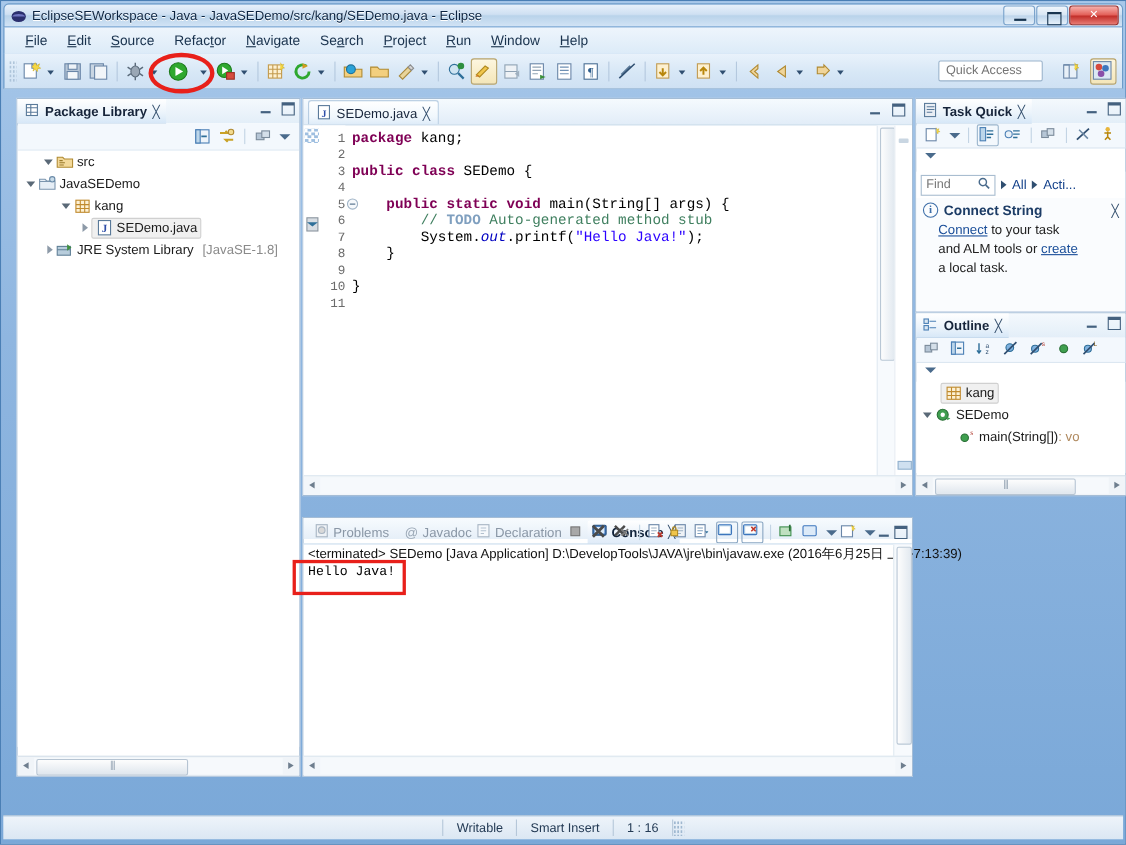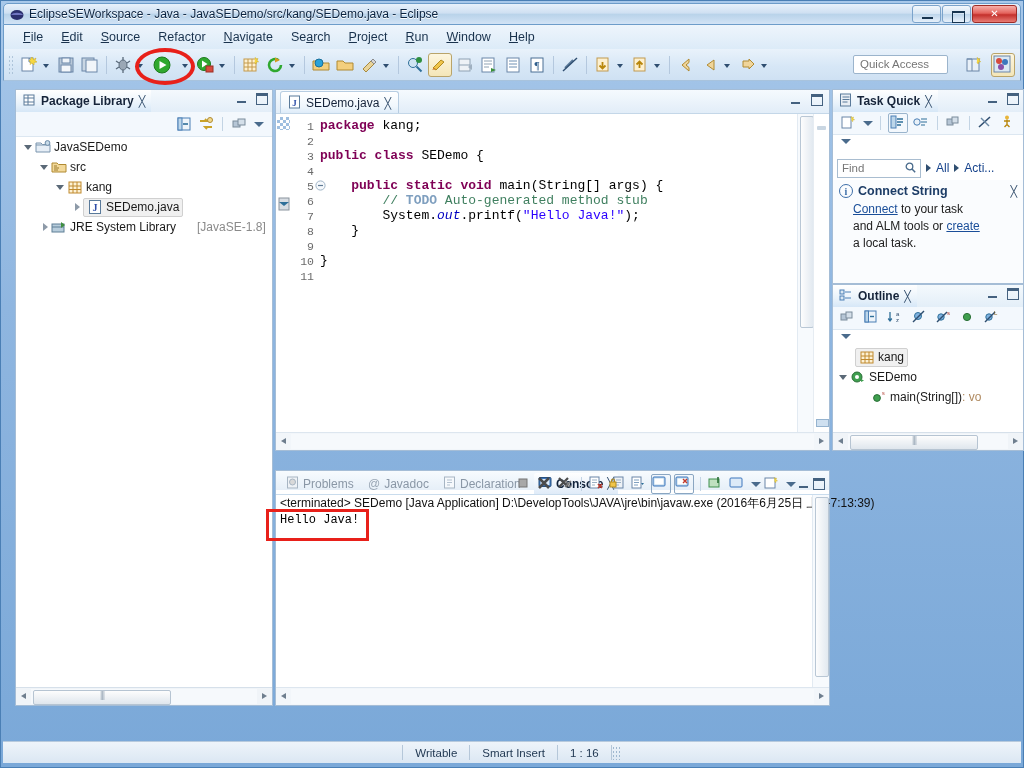--- a/index.html
+++ b/index.html
@@ -184,21 +184,21 @@
   .vscroll{
     position:absolute;right:15px;top:0;width:16px;bottom:17px;background:#f7fafd;border-left:1px solid #e2eaf2;
   }
   .vs-thumb{position:absolute;left:2px;width:12px;background:linear-gradient(90deg,#fdfdfd,#e2e9f0);border:1px solid #b9c7d5;border-radius:2px;}
   .overviewruler{position:absolute;right:0;top:0;width:15px;bottom:17px;background:#fff;border-left:1px solid #e6ecf2;}
   .edhscroll{position:absolute;left:0;right:0;bottom:0;height:17px;background:#f2f6fa;border-top:1px solid #dde6ef;display:flex;align-items:center;}
 
   
   #tasklist{left:831px;top:88px;width:192px;height:195px;}
   .findbar{position:absolute;left:0;right:0;top:66px;height:24px;display:flex;align-items:center;gap:3px;padding-left:4px;background:#fff;}
-  .findbox{width:84px;height:19px;border:1px solid #a9bdd0;background:#fff;font-size:11.5px;color:#777;
+  .findbox{width:68px;height:19px;border:1px solid #a9bdd0;background:#fff;font-size:11.5px;color:#777;
     display:flex;align-items:center;justify-content:space-between;padding:0 4px;box-sizing:border-box;}
   .fa{width:9px;height:9px;position:relative;}
   .fa:after{content:"";position:absolute;left:2px;top:0;border-top:4.5px solid transparent;border-bottom:4.5px solid transparent;border-left:5px solid #2f4e70;}
   .flink{color:#15428b;font-size:12px;}
   .mylyn{position:absolute;left:0;right:0;top:90px;bottom:0;background:#fafcfe;padding:4px 6px;box-sizing:border-box;}
   .mylyn-title{display:flex;align-items:center;gap:5px;font-weight:bold;color:#1c3c66;font-size:12.5px;}
   .info-i{width:14px;height:14px;border:1.5px solid #3d6ea8;border-radius:50%;color:#3d6ea8;font-size:10px;
     display:flex;align-items:center;justify-content:center;font-family:"Liberation Serif",serif;font-weight:bold;box-sizing:border-box;}
   .mylyn-body{margin-top:3px;font-size:12px;color:#222;line-height:17px;padding-left:14px;}
   .lnk{color:#1a4e99;text-decoration:underline;}
@@ -493,41 +493,41 @@
         <svg width="18" height="18">
             <rect x="3" y="6" width="7" height="6" fill="#b6c6d6" stroke="#7b8b9b"></rect>
             <rect x="8" y="4" width="7" height="6" fill="#d4dfe9" stroke="#7b8b9b"></rect>
           </svg>
       </span>
       <span class="chev"></span>
     </div>
 
     <div class="tree">
 
+      <div class="trow" style="padding-left:24px;">
+        <span class="tarrow open"></span>
+        <span class="ticon">
+          <svg width="16" height="16">
+              <path d="M1 13V4h5l1.5 1.5H15V13z" fill="#f3d99a" stroke="#b08a32"></path>
+              <path d="M3 7h3M3 9h5M3 11h4" stroke="#9b7b2c" stroke-width="1"></path>
+            </svg>
+        </span>
+        <span>src</span>
+      </div>
+
       <div class="trow" style="padding-left:8px;">
         <span class="tarrow open"></span>
         <span class="ticon">
           <svg width="16" height="16">
               <path d="M1 13V4h5l1.5 1.5H15V13z" fill="#e6eef6" stroke="#7b95ae"></path>
               <path d="M1 6h14" stroke="#7b95ae"></path>
               <circle cx="12.5" cy="4" r="2.4" fill="#c8dbe8" stroke="#6a8aa8"></circle>
             </svg>
         </span>
         <span>JavaSEDemo</span>
-      </div>
-
-      <div class="trow" style="padding-left:24px;">
-        <span class="tarrow open"></span>
-        <span class="ticon">
-          <svg width="16" height="16">
-              <path d="M1 13V4h5l1.5 1.5H15V13z" fill="#f3d99a" stroke="#b08a32"></path>
-              <path d="M3 7h3M3 9h5M3 11h4" stroke="#9b7b2c" stroke-width="1"></path>
-            </svg>
-        </span>
-        <span>src</span>
       </div>
 
       <div class="trow" style="padding-left:40px;">
         <span class="tarrow open"></span>
         <span class="ticon">
           <svg width="16" height="16">
               <rect x="2" y="3" width="12" height="11" fill="#fdf1d4" stroke="#c08a2e"></rect>
               <path d="M2 7h12M2 10.5h12M6 3v11M10 3v11" stroke="#c08a2e"></path>
             </svg>
         </span>
@@ -550,21 +550,21 @@
       <div class="trow" style="padding-left:24px;">
         <span class="tarrow closed"></span>
         <span class="ticon">
           <svg width="16" height="16">
               <rect x="1" y="5" width="12" height="8" fill="#b8cddc" stroke="#5f7f96"></rect>
               <path d="M1 8h12" stroke="#5f7f96"></path>
               <path d="M10 3l4 3-4 3z" fill="#3f8f3f"></path>
             </svg>
         </span>
         <span>JRE System Library</span>
-        <span class="dim" style="margin-left:21px;">[JavaSE-1.8]</span>
+        <span class="dim" style="margin-left:8px;">[JavaSE-1.8]</span>
       </div>
     </div>
 
     <div class="hscroll">
       <span class="hs-arrow l"></span>
       <span class="hs-track">
         <span class="hs-thumb" style="left:2px;width:136px;"></span>
       </span>
       <span class="hs-arrow r"></span>
     </div>
@@ -849,21 +849,21 @@
               <rect x="1.5" y="1" width="10" height="11" fill="#eef2f6" stroke="#a7b5c3"></rect>
               <circle cx="6.5" cy="6" r="3" fill="#d9d9d9" stroke="#a7b5c3"></circle>
             </svg>
         </span>
         <span>Problems</span>
       </div>
       <div class="cstab" style="left:88px;">
         <span style="color:#9aa7b5;font-size:12px;">@</span>
         <span>Javadoc</span>
       </div>
-      <div class="cstab" style="left:163px;justify-content:space-between;">
+      <div class="cstab" style="left:153px;justify-content:space-between;">
         <span>
           <svg width="13" height="13">
               <rect x="1.5" y="1" width="10" height="11" fill="#f6f9fc" stroke="#a7b5c3"></rect>
               <path d="M4 4h5M4 6.5h5M4 9h3" stroke="#b3c1cf"></path>
             </svg>
         </span>
         <span>Declaration</span>
       </div>
       <div class="cstab active" style="left:258px;">
         <span>

